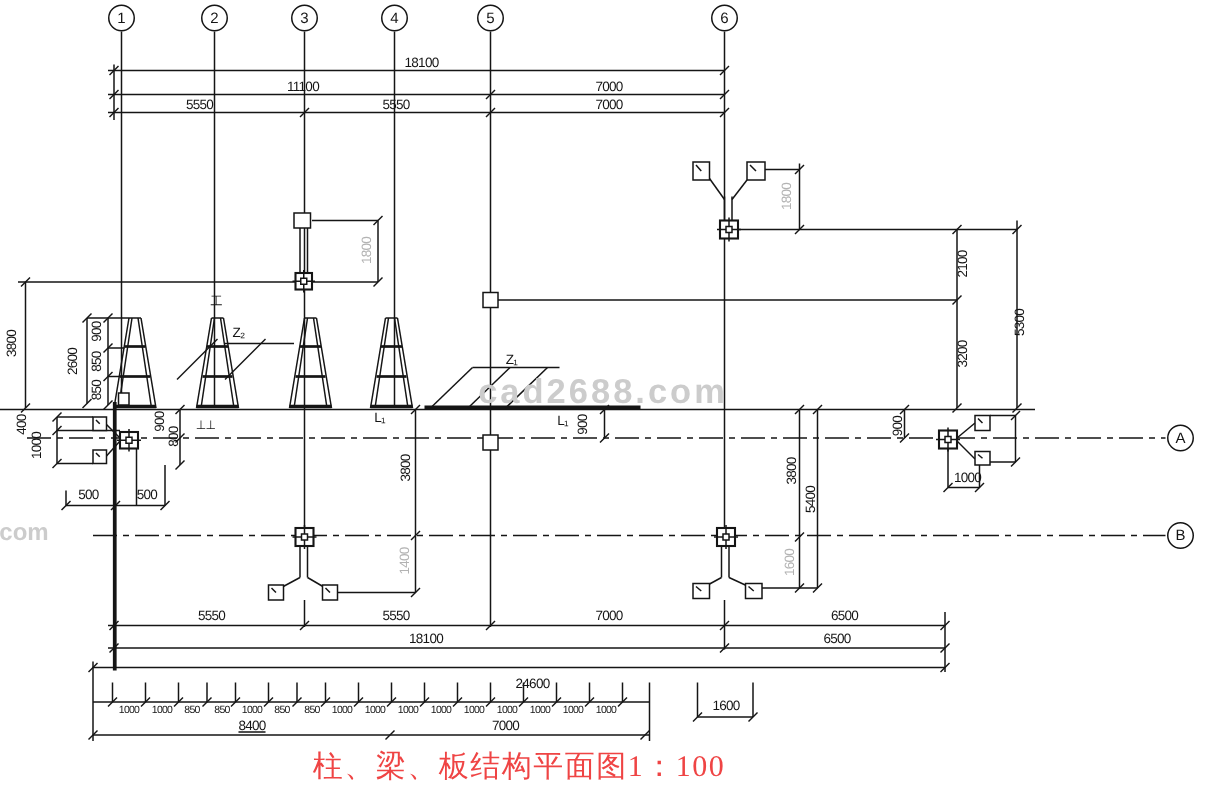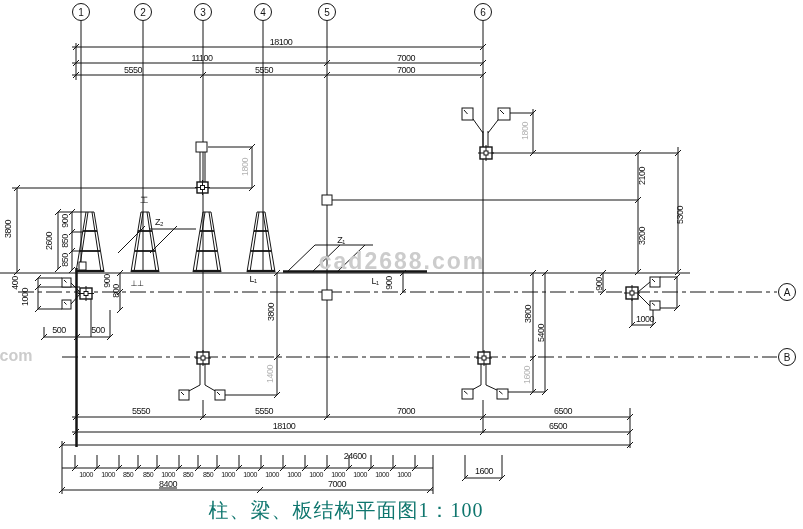--- a/index.html
+++ b/index.html
@@ -6,21 +6,21 @@
   #stage{position:relative;width:803px;height:529px;background:#fff;overflow:hidden;
          font-family:"Liberation Sans",sans-serif;}
   #linework{position:absolute;left:0;top:0;}
   .lbl{position:absolute;transform:translate(-50%,-50%);white-space:nowrap;
        color:#151515;font-size:9px;line-height:1;letter-spacing:-0.5px;}
   .lbl.rot{transform:translate(-50%,-50%) rotate(-90deg);}
   .bubble{position:absolute;width:16px;height:16px;border:1px solid #151515;border-radius:50%;
           transform:translate(-50%,-50%);display:flex;align-items:center;justify-content:center;
           font-size:10px;color:#151515;background:#fff;}
   #title{position:absolute;transform:translate(-50%,0);white-space:nowrap;
-         font-family:"Liberation Serif",serif;font-size:20px;color:#0f766e;letter-spacing:1px;}
+         font-family:"Liberation Serif",serif;font-size:20px;color:#ef4444;letter-spacing:1px;}
   .wm{position:absolute;transform:translate(-50%,-50%);font-weight:bold;
       font-family:"Liberation Sans",sans-serif;white-space:nowrap;}
 </style>
 </head>
 <body>
 
 <div id="stage">
   <svg id="linework" width="803" height="529" viewBox="0 0 803 529">
       <line x1="81" y1="21" x2="81" y2="272" stroke="#151515" stroke-width="1"></line>
       <line x1="143" y1="21" x2="143" y2="272" stroke="#151515" stroke-width="1"></line>

